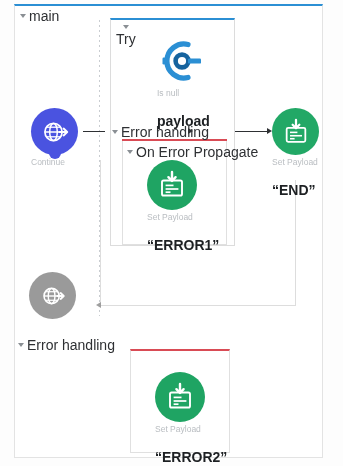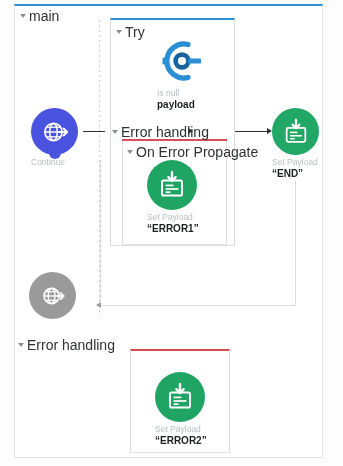--- a/index.html
+++ b/index.html
@@ -44,21 +44,21 @@
   }
   .tri{
     width:0;height:0;
     border-left:3.6px solid transparent;
     border-right:3.6px solid transparent;
     border-top:4.4px solid #8a8f94;
     display:inline-block;
     flex:none;
   }
   .lbl-main{left:20px;top:9px;}
-  .lbl-try{left:116px;top:25px;}
+  .lbl-try{left:116px;top:25px;flex-direction:column;}
   .lbl-errorhandling-top{left:112px;top:125px;}
   .lbl-errorprop{left:127px;top:145px;justify-content:space-between;}
   .lbl-errorhandling-bottom{left:18px;top:338px;}
   .lbl-errorcont{left:135px;top:355px;}
 
   
   .eh-rule{
     position:absolute;left:122px;top:139px;width:105px;height:2px;
     background:#d94b55;
   }
@@ -76,22 +76,22 @@
     border-radius:50%;
     display:flex;align-items:center;justify-content:center;
     position:relative;
   }
   .bubble svg{display:block;}
   .node-type{
     font-size:8.5px;color:#b9bdc1;margin-top:3px;
     line-height:1.1;white-space:nowrap;
   }
   .node-value{
-    font-size:10px;color:#1d2023;font-weight:bold;
-    line-height:1.2;white-space:nowrap;margin-top:1px;
+    font-size:14px;color:#1d2023;font-weight:bold;
+    line-height:1.2;white-space:nowrap;margin-top:15px;
   }
 
   .n-listener{left:31px;top:108px;}
   .n-listener .bubble{width:47px;height:47px;background:#4a53e0;}
   
   .notch{
     position:absolute;bottom:-4px;left:50%;transform:translateX(-50%);
     width:12px;height:9px;border-radius:0 0 7px 7px;background:#4a53e0;
   }
   .n-validate{left:157px;top:36px;}

